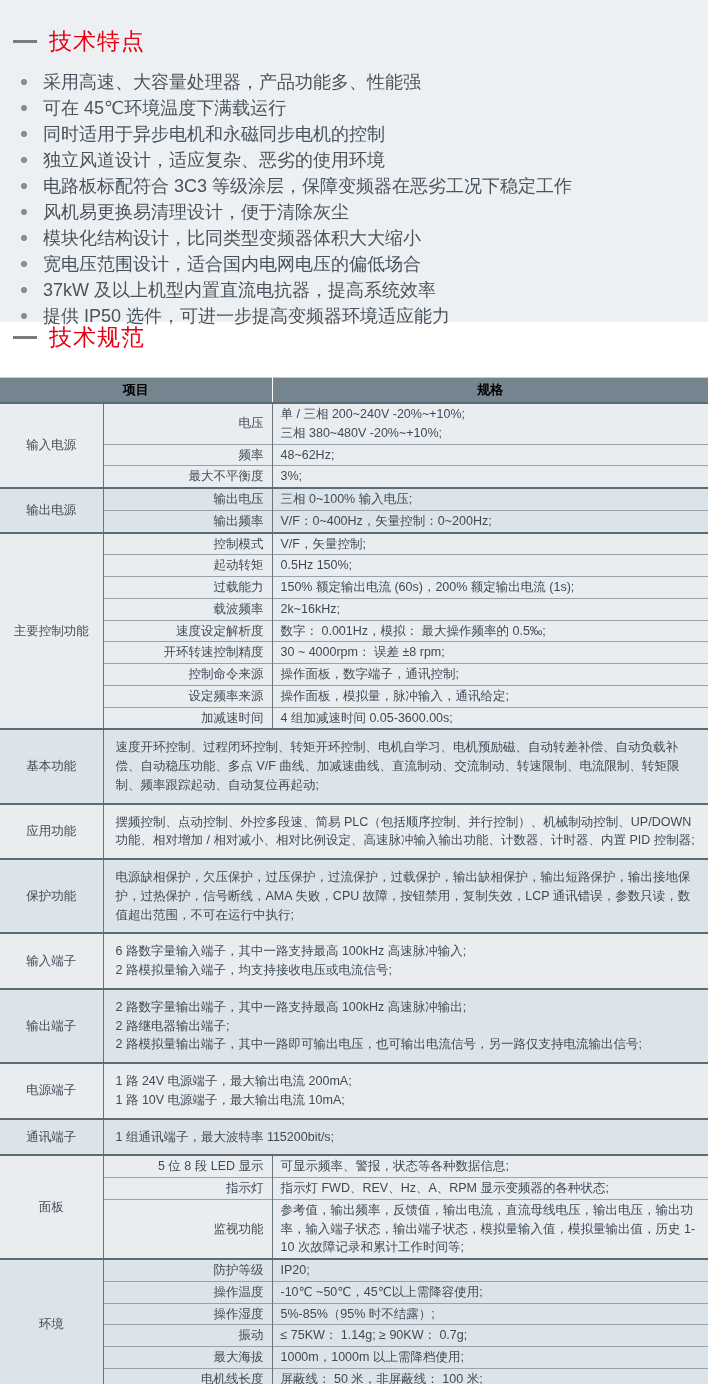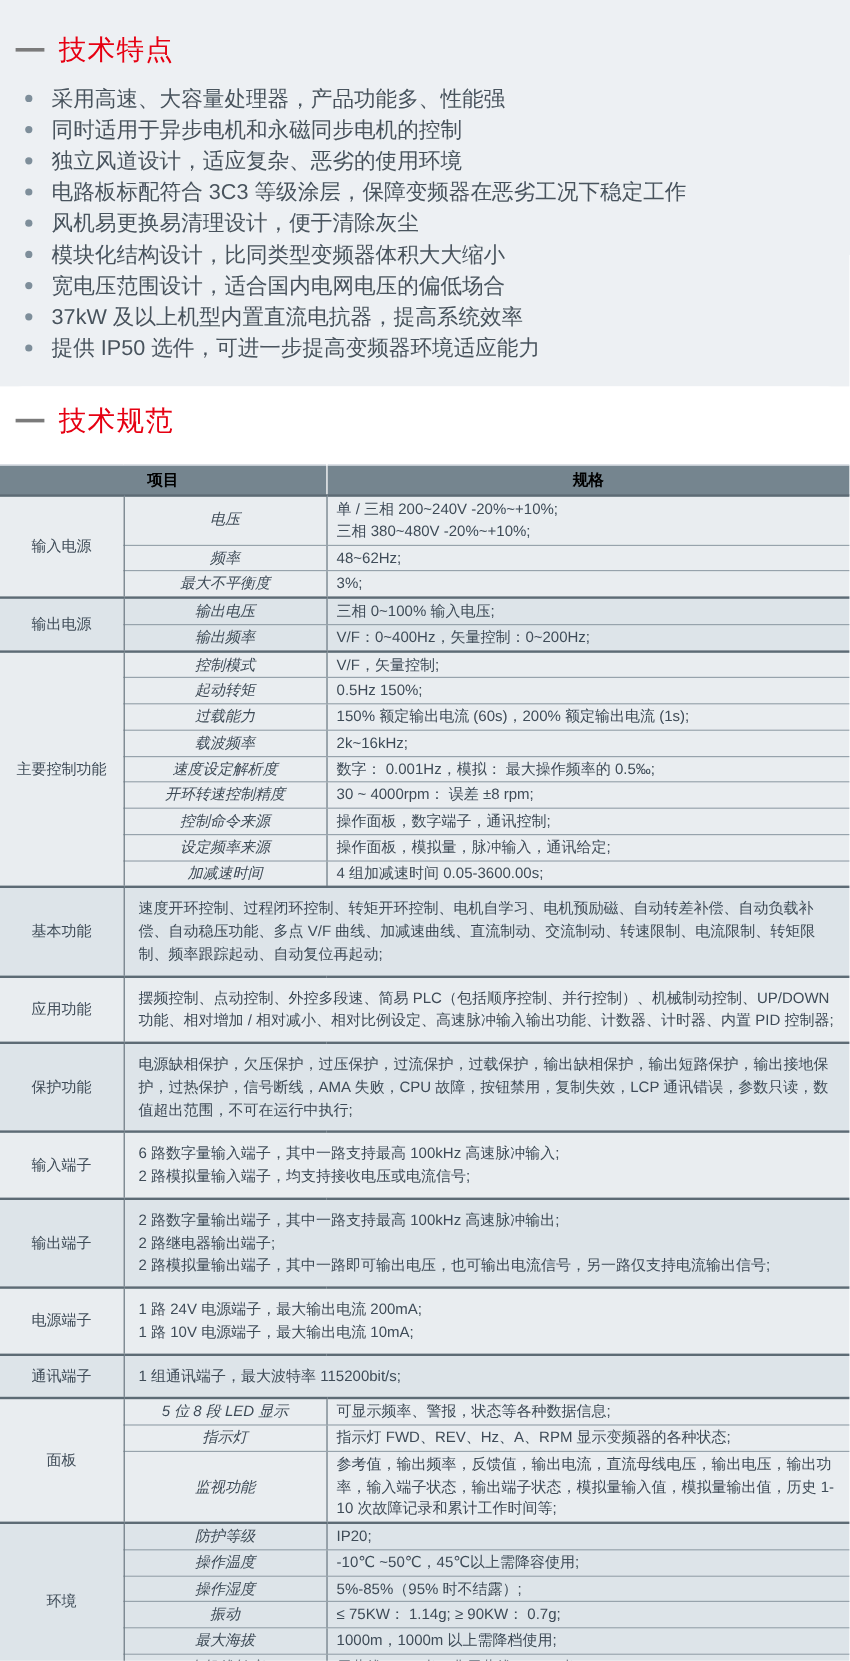--- a/index.html
+++ b/index.html
@@ -2,21 +2,21 @@
 <html><head>
 <meta charset="utf-8">
 <style>
   html,body{margin:0;padding:0;}
   body{
     width:708px;height:1384px;overflow:hidden;background:#ffffff;
     font-family:"Liberation Sans","DejaVu Sans",sans-serif;
     -webkit-font-smoothing:antialiased;
   }
   .features{height:322px;background:#edf0f3;box-sizing:border-box;padding-top:26px;}
-  .band{height:65px;background:#ffffff;box-sizing:border-box;padding-top:13px;border-radius:18px;}
+  .band{height:55px;background:#ffffff;box-sizing:border-box;border-radius:18px;}
   .sec-title{display:flex;align-items:center;padding-left:13px;}
   .sec-title .dash{width:24px;height:3px;background:#7b7b7b;margin-right:12px;flex:0 0 auto;}
   .sec-title h1{margin:0;font-size:23px;font-weight:normal;color:#e60012;letter-spacing:1px;text-align:center;}
   ul.bullets{list-style:none;margin:12px 0 0 0;padding:0;}
   ul.bullets li{display:flex;align-items:center;height:26px;padding-left:21px;}
   ul.bullets .dot{width:6px;height:6px;border-radius:50%;background:#7e8e9a;margin-right:16px;flex:0 0 auto;}
   ul.bullets .btext{font-size:18px;color:#48535d;}
 
   table.spec-table{
     width:708px;border-collapse:collapse;table-layout:fixed;
@@ -30,39 +30,43 @@
   table.spec-table th + th{border-left:1px solid #ffffff;}
   table.spec-table td{
     font-size:12.5px;color:#3e4b57;line-height:1.5;
     border-top:1px solid #97a3ac;vertical-align:middle;
     padding:1px 8px;box-sizing:border-box;height:20px;
   }
   tr.shade-a td{background:#e9edf0;}
   tr.shade-b td{background:#dde4e9;}
   tr.group-start td{border-top:2px solid #5d6b75;}
   td.group-label{text-align:center;padding:1px 2px;border-right:1px solid #66747e;}
-  td.item{text-align:center;border-right:1px solid #66747e;font-style:italic;}
+  td.item{text-align:right;border-right:1px solid #66747e;}
   td.spec{text-align:left;white-space:pre-line;padding-left:11px;}
   td.spec.merged{padding:8px 12px 8px 12px;margin-left:18px;}
   td.pad2{padding-top:5px;padding-bottom:5px;}
 </style>
 </head>
 <body>
 
 <div class="page">
 
   <section class="features">
     <div class="sec-title">
       <span class="dash"></span>
       <h1>技术特点</h1>
     </div>
     <ul class="bullets" id="bullets">
         <li>
           <span class="dot"></span>
           <span class="btext">采用高速、大容量处理器，产品功能多、性能强</span>
+        </li>
+        <li>
+          <span class="dot"></span>
+          <span class="btext">可在 45℃环境温度下满载运行</span>
         </li>
         <li>
           <span class="dot"></span>
           <span class="btext">同时适用于异步电机和永磁同步电机的控制</span>
         </li>
         <li>
           <span class="dot"></span>
           <span class="btext">独立风道设计，适应复杂、恶劣的使用环境</span>
         </li>
         <li>

